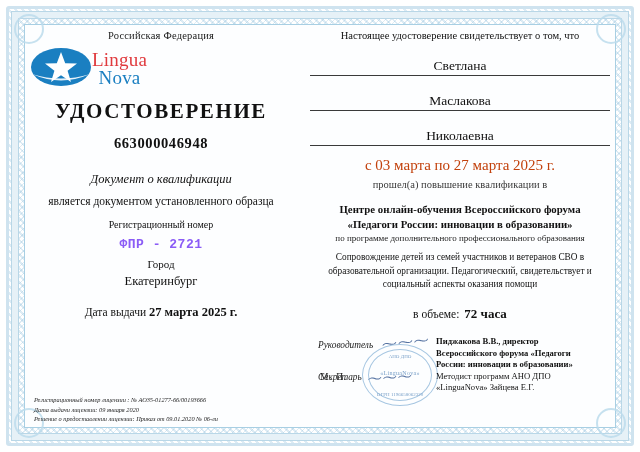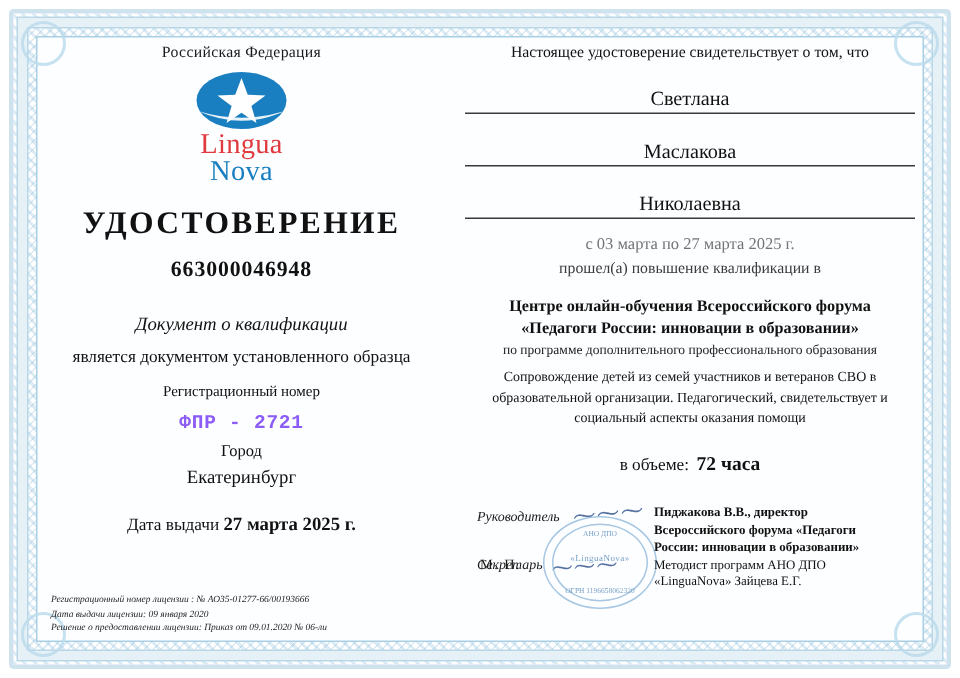--- a/index.html
+++ b/index.html
@@ -74,22 +74,22 @@
   .country {
     font-size: 10.5px;
     color: #1a1a1a;
     letter-spacing: .2px;
     margin-top: 2px;
   }
   
   .logo-wrap {
     margin-top: 6px;
     display: flex;
-    flex-direction: column;
-    align-items: center;
+    flex-direction: row;
+    align-items: flex-end;
   }
   .logo-mark {
     width: 62px;
     height: 40px;
     position: relative;
   }
   .logo-text {
     margin-top: 1px;
     line-height: 0.95;
   }
@@ -197,22 +197,22 @@
     height: 20px;
     font-size: 13.5px;
     color: #111;
     display: flex;
     align-items: flex-end;
     justify-content: center;
     padding-bottom: 1px;
   }
   .period {
     margin-top: 11px;
-    font-size: 11px;
-    color: #737373;
+    font-size: 15px;
+    color: #c2410c;
   }
   .period-sub {
     margin-top: 5px;
     font-size: 10.5px;
     color: #3b3b3b;
   }
   .org-line {
     margin-top: 12px;
     font-size: 10.8px;
     font-weight: bold;

